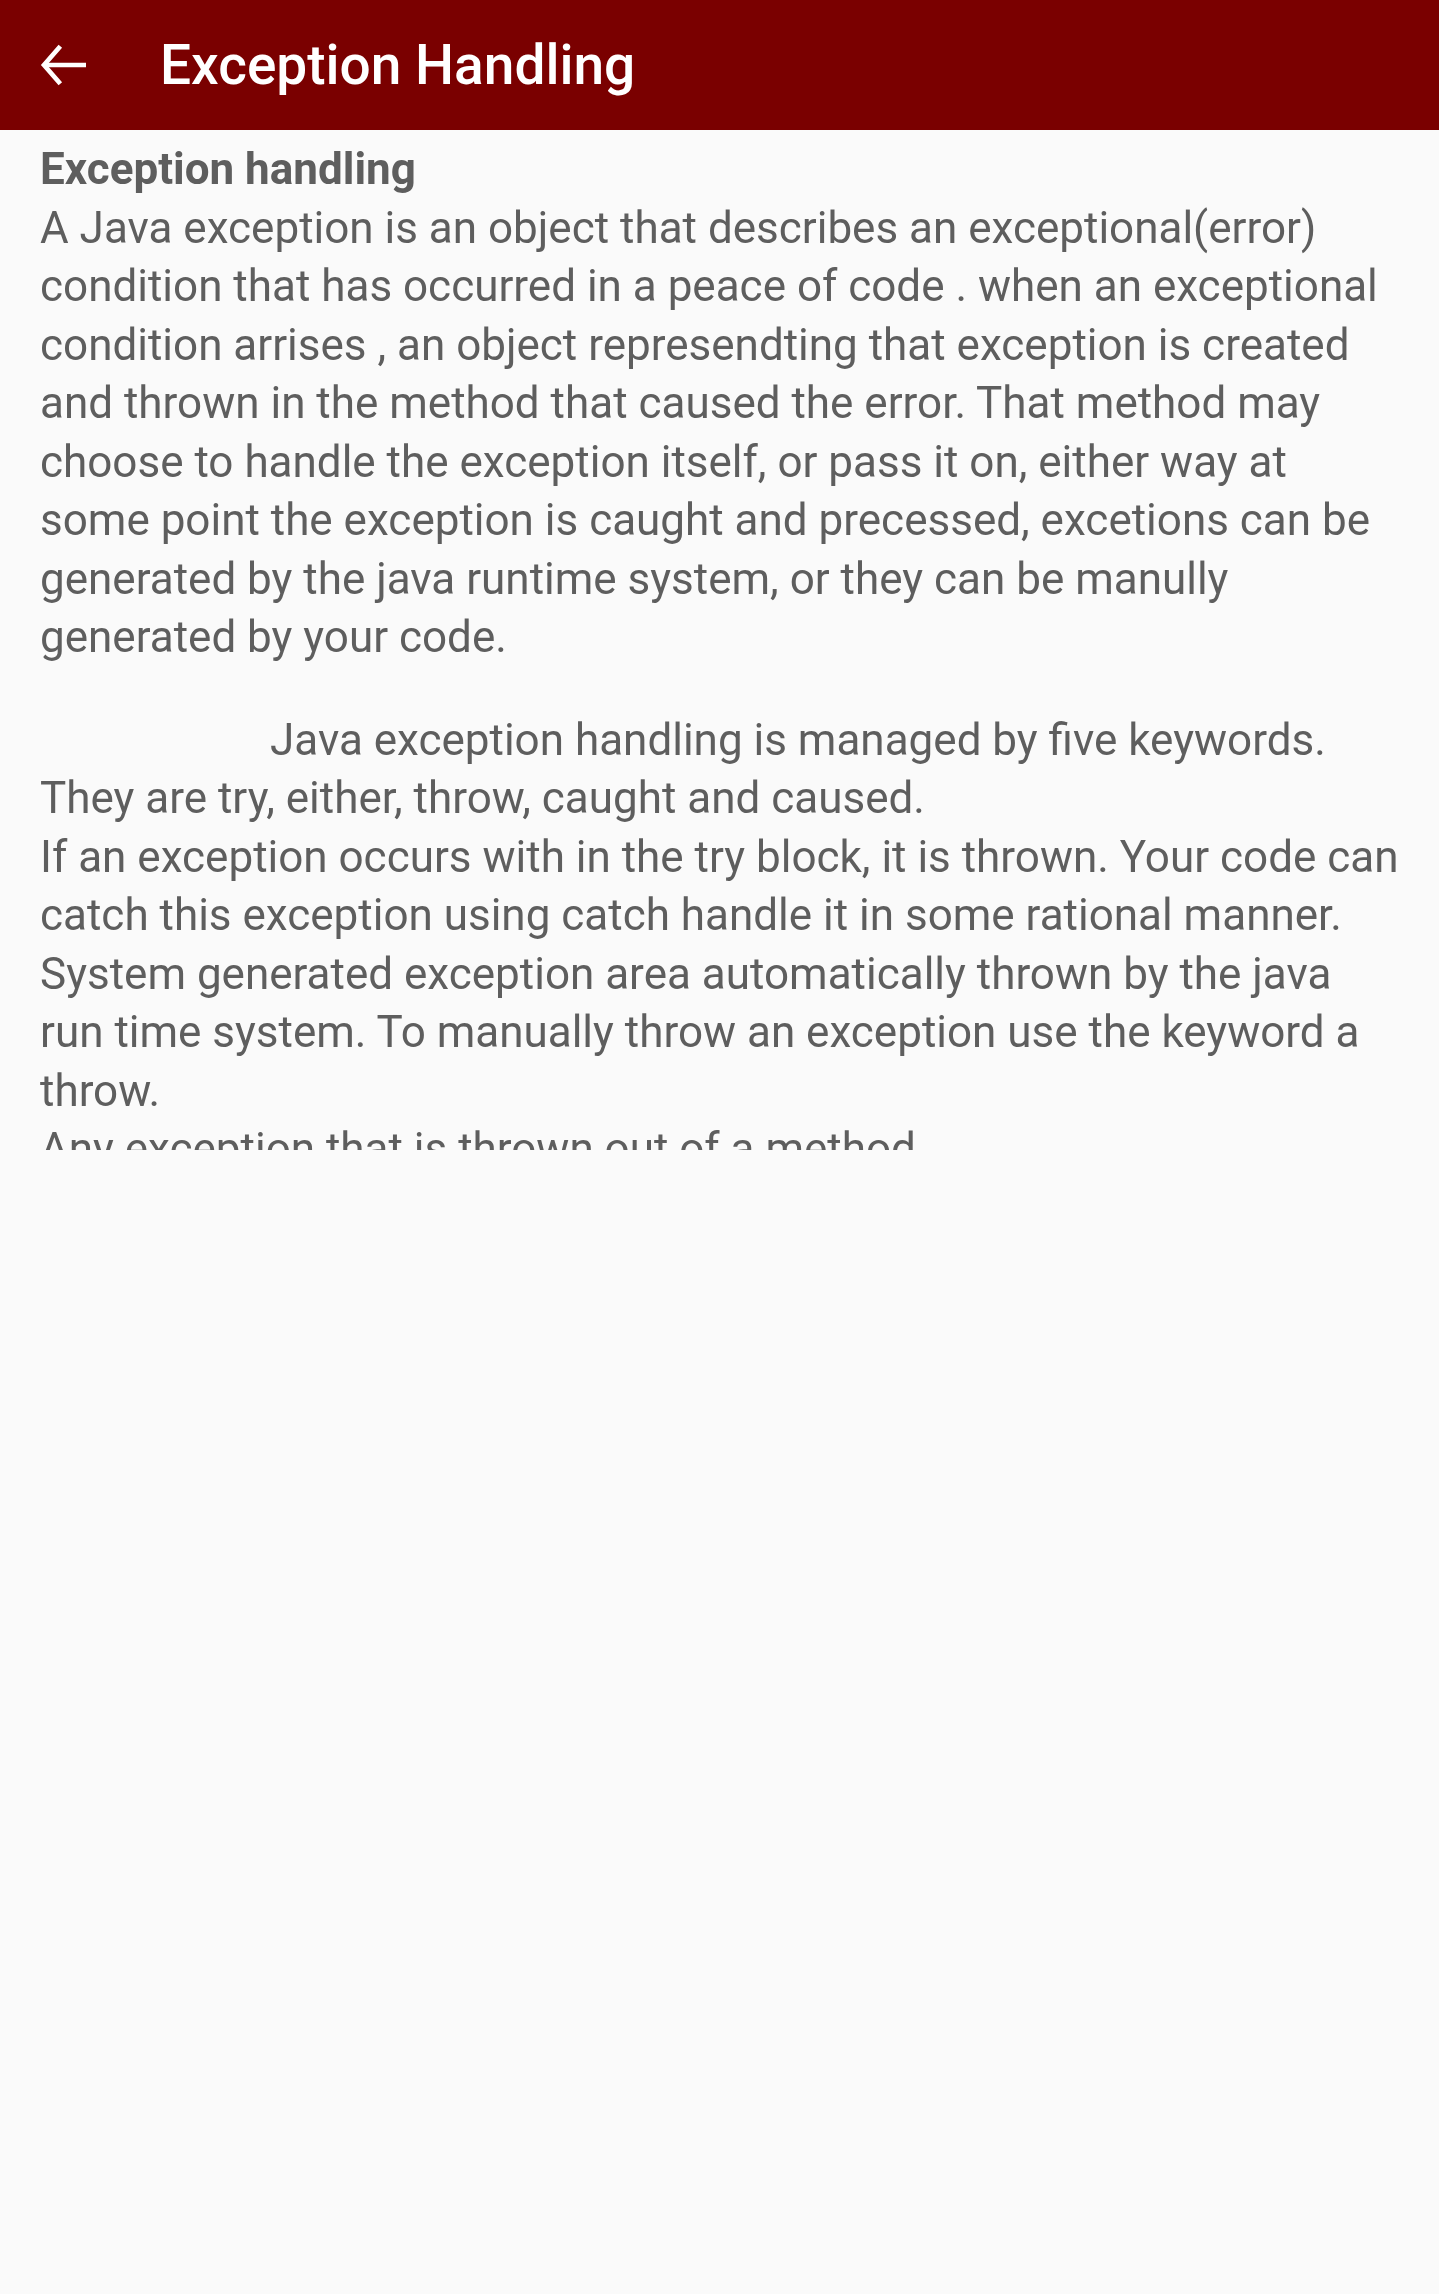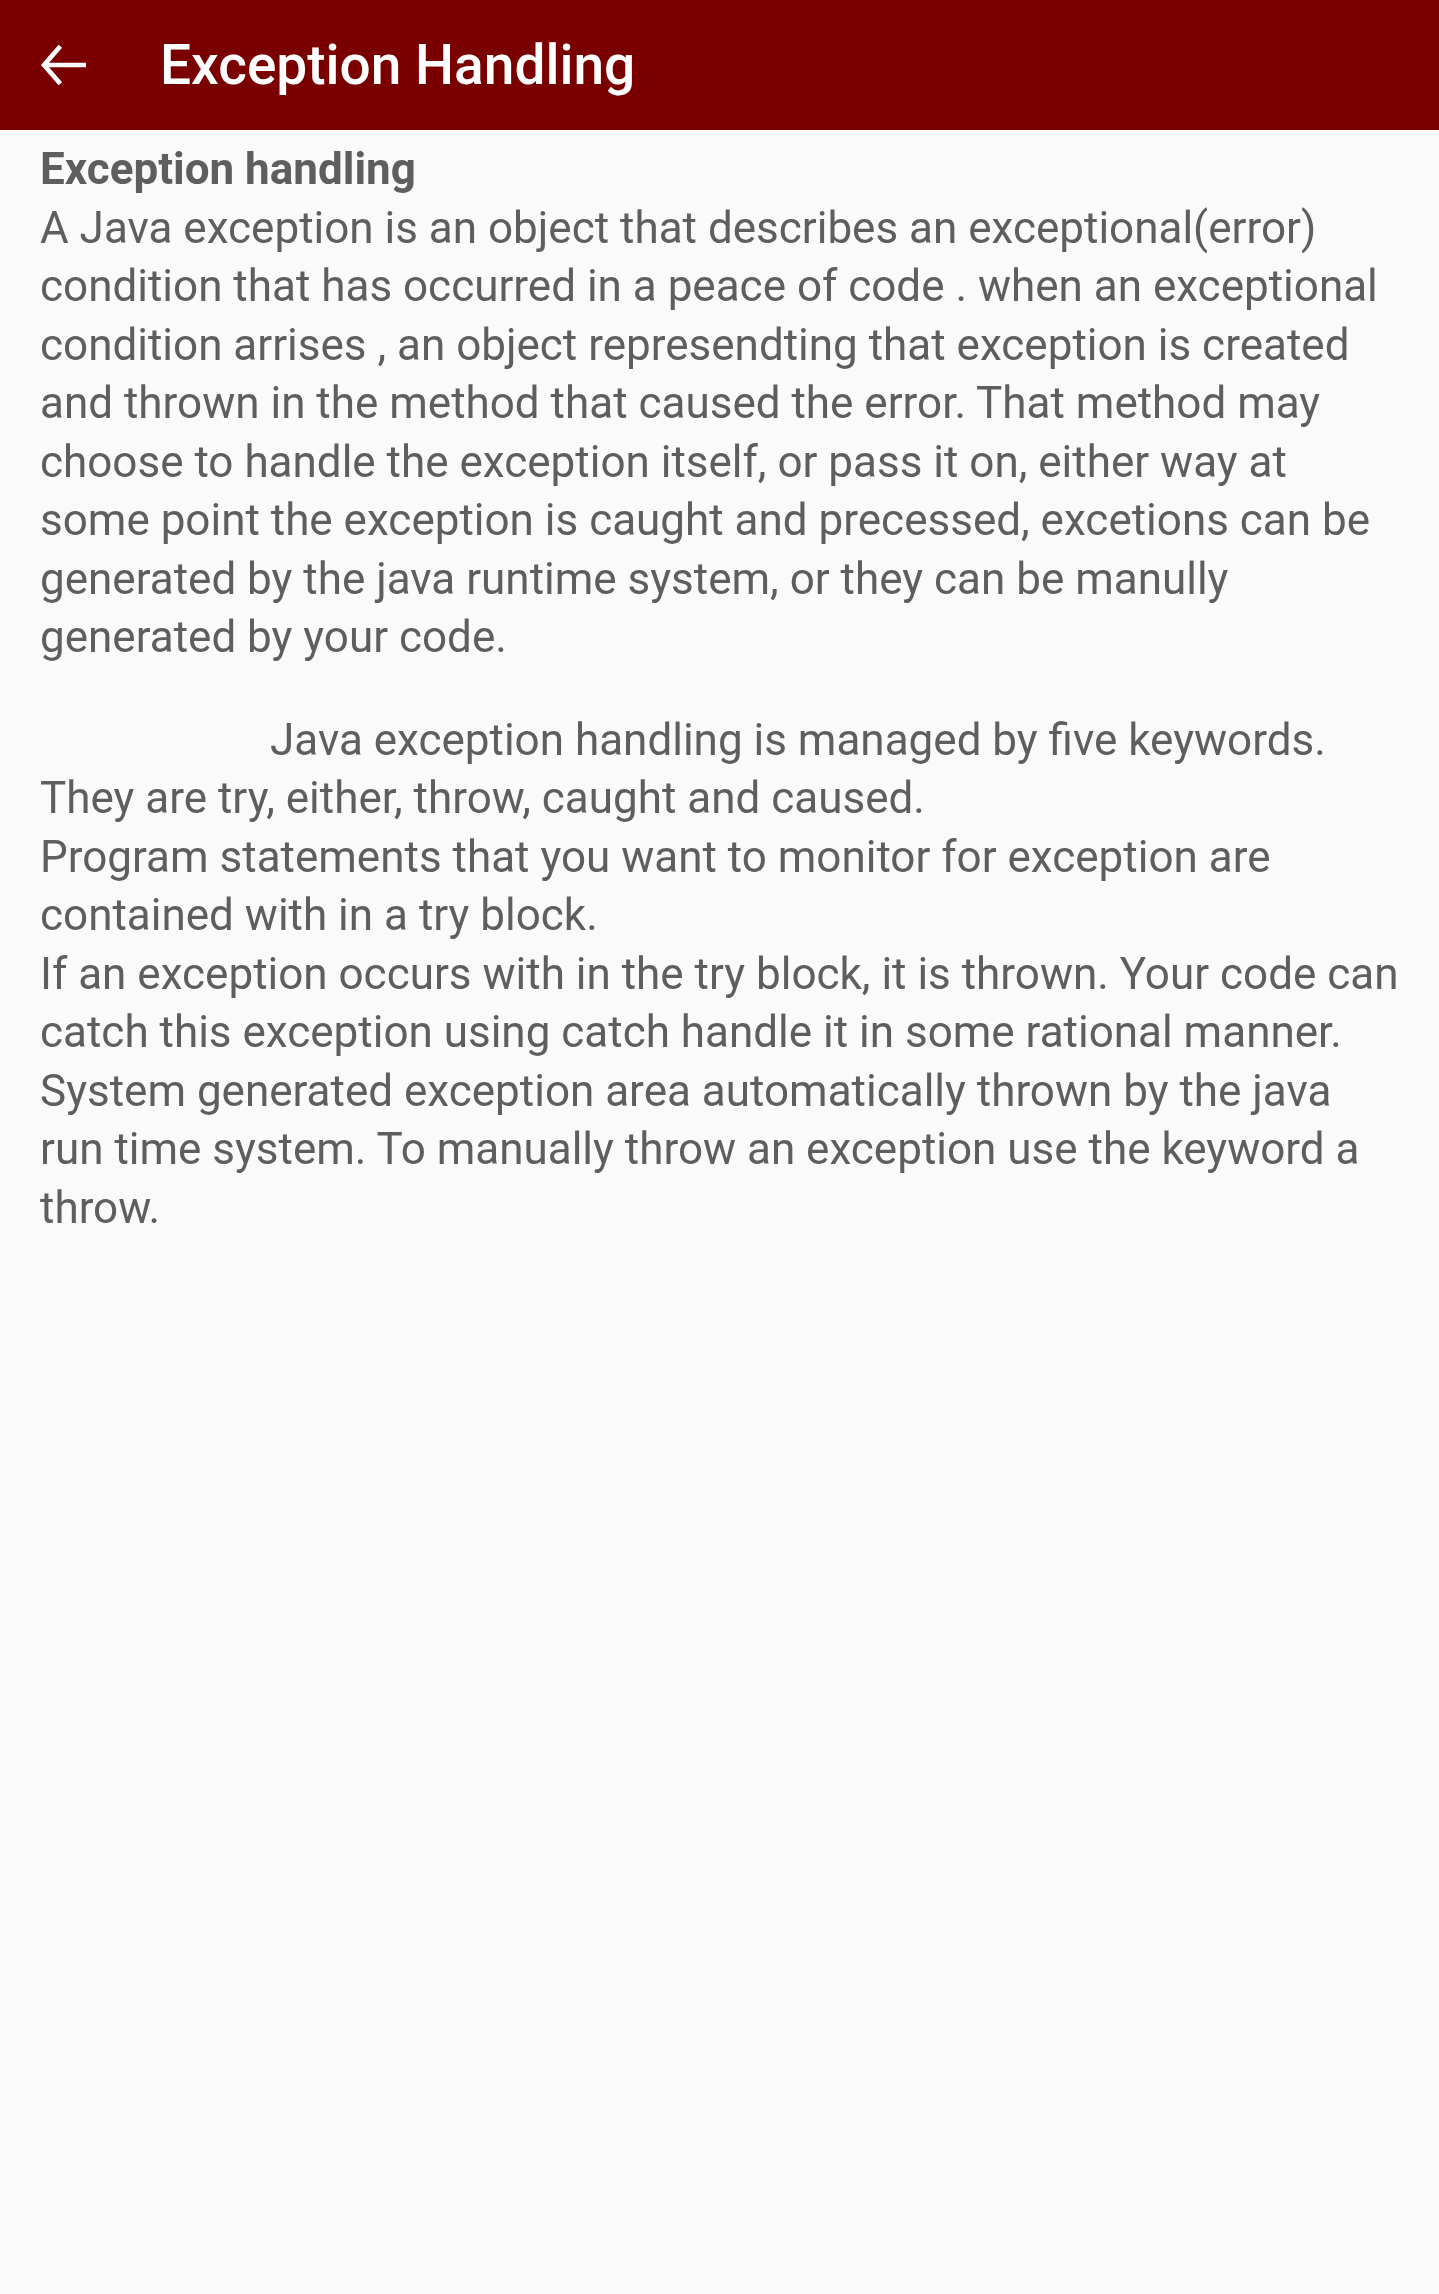--- a/index.html
+++ b/index.html
@@ -80,15 +80,15 @@
   <div class="title">Exception Handling</div>
 </div>
 
 <div class="content">
   <p>
     <span class="heading">Exception handling</span><br>
     <span>A Java exception is an object that describes an exceptional(error) condition that has occurred in a peace of code . when an exceptional condition arrises , an object represendting that exception is created and thrown in the method that caused the error. That method may choose to handle the exception itself, or pass it on, either way at some point the exception is caught and precessed, excetions can be generated by the java runtime system, or they can be manully generated by your code.</span>
   </p>
   <div class="spacer"></div>
   <p><span class="indent"></span><span>Java exception handling is managed by five keywords. They are </span><span class="bold">try</span><span>, </span><span class="bold">either</span><span>, </span><span class="bold">throw</span><span>, </span><span class="bold">caught</span><span> and </span><span class="bold">caused</span><span>.</span></p>
-  <p><span>Program statements that you want to monitor for exception are contained with in a </span><span class="bold">try</span><span> block.</span></p>
   <p><span>If an exception occurs with in the try block, it is thrown. Your code can catch this exception using catch handle it in some rational manner. System generated exception area automatically thrown by the java run time system. To manually throw an exception use the keyword a </span><span class="bold">throw</span><span>.</span></p>
+  <p class="partial">Any exception that is thrown out of a method</p>
 </div>
 
 </body></html>

